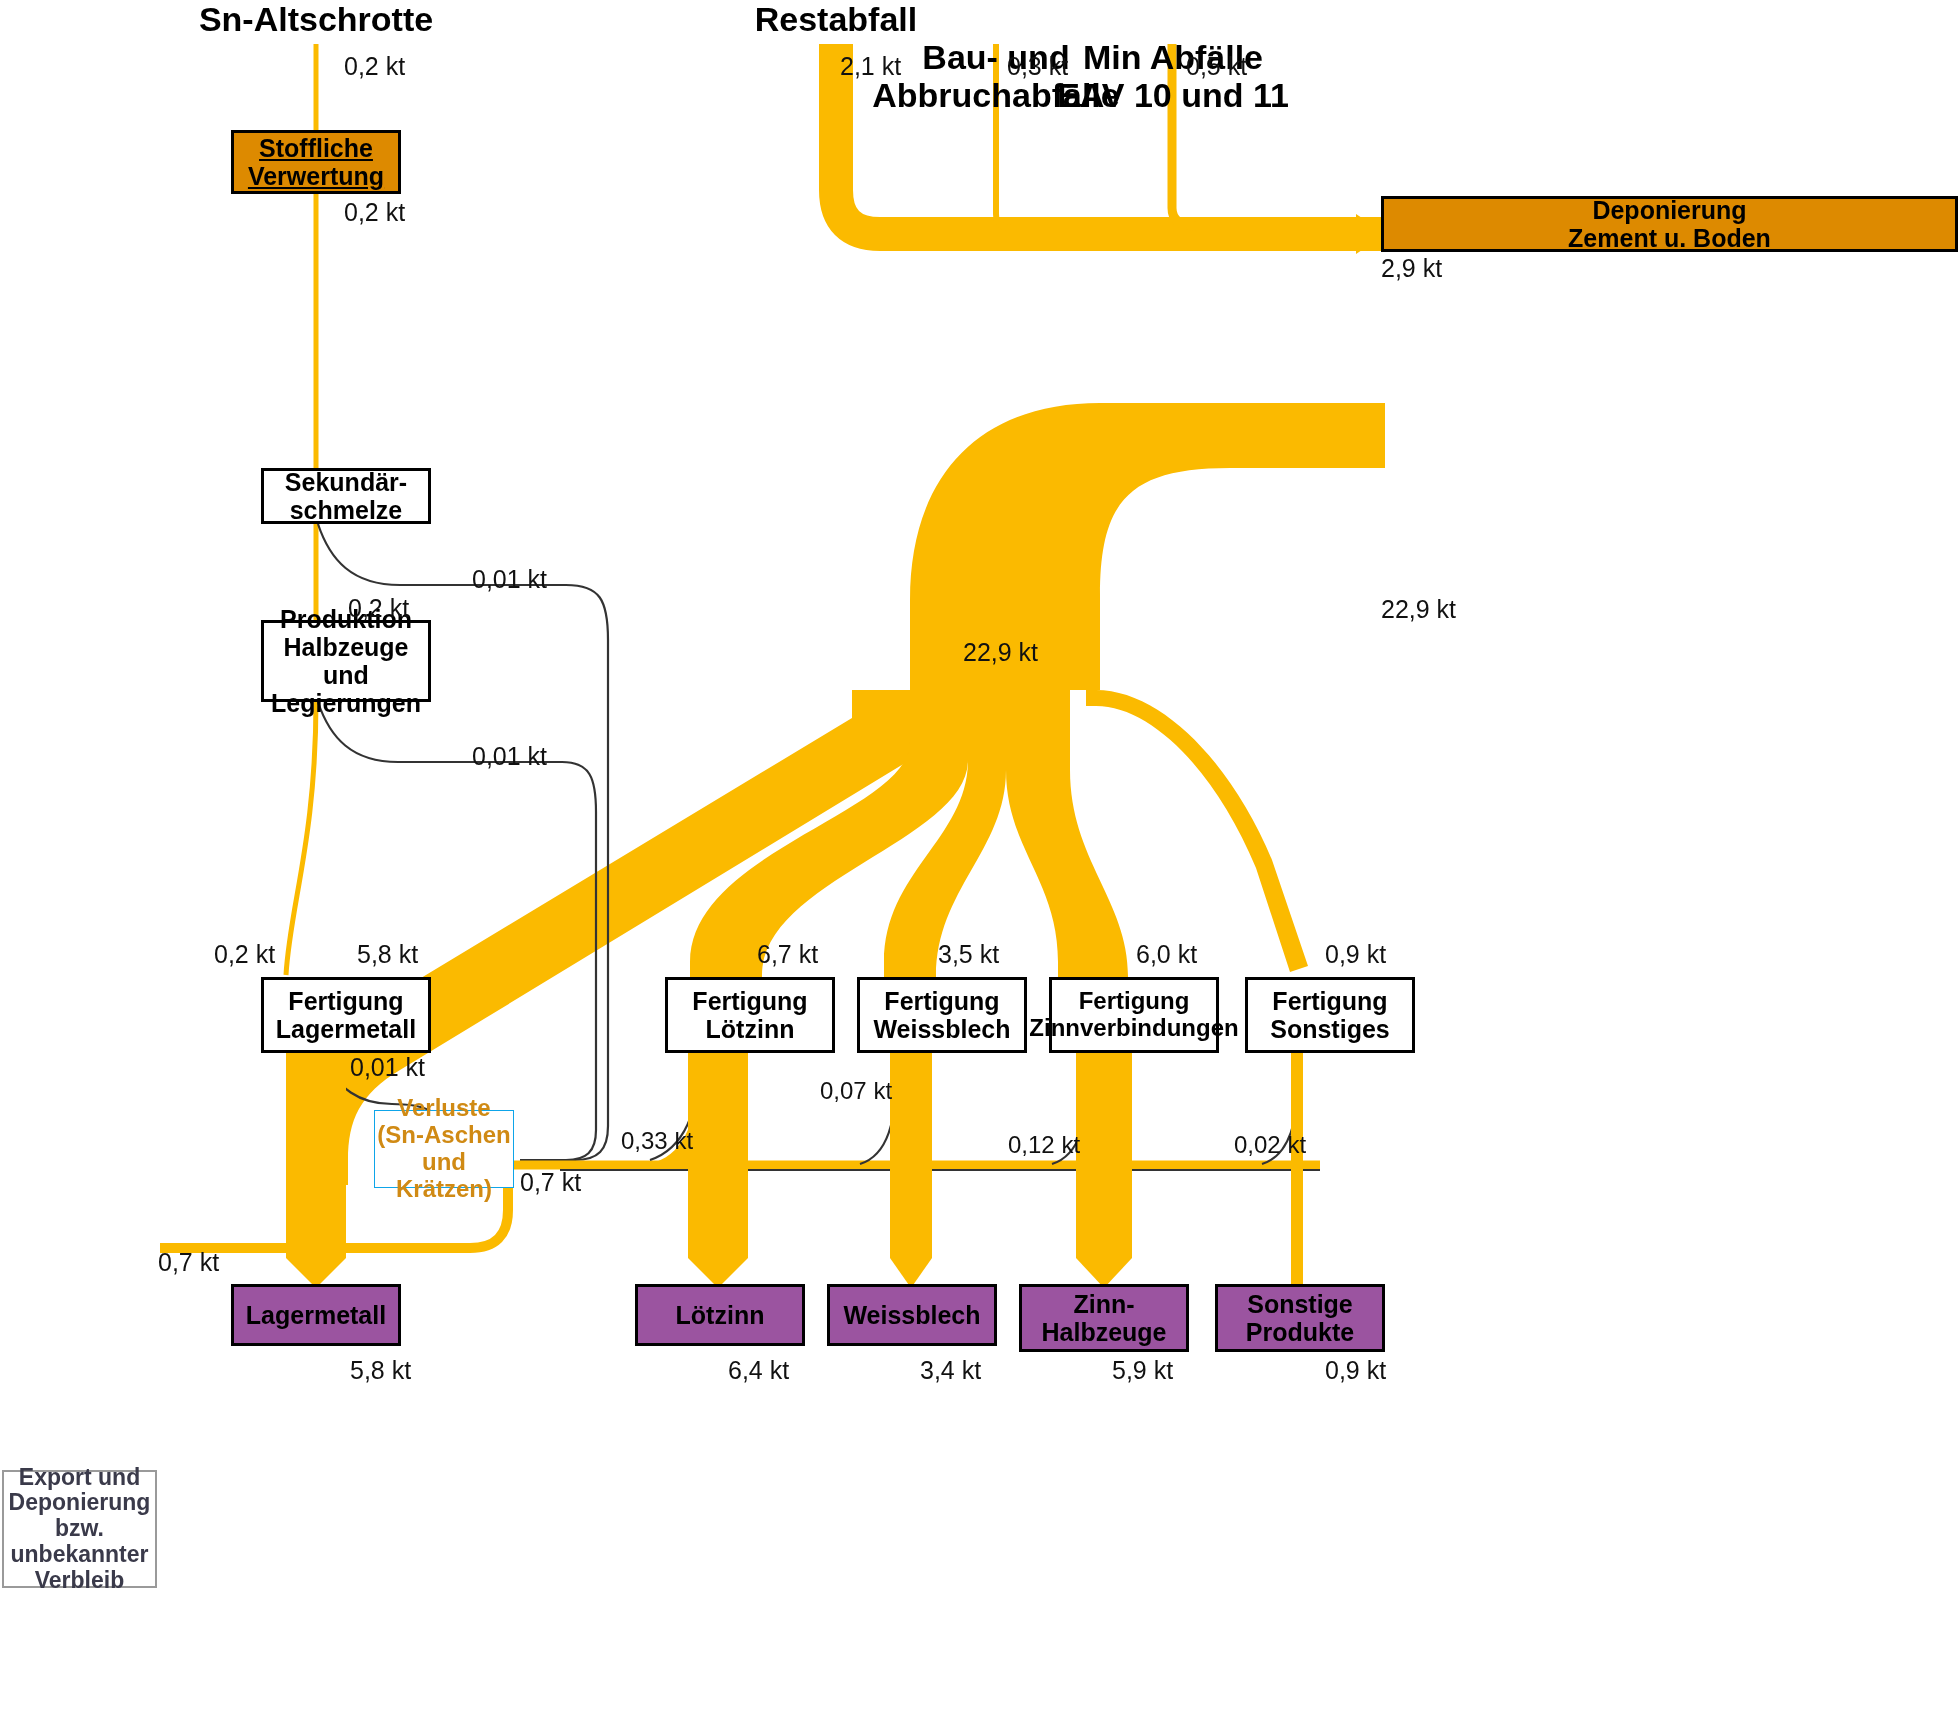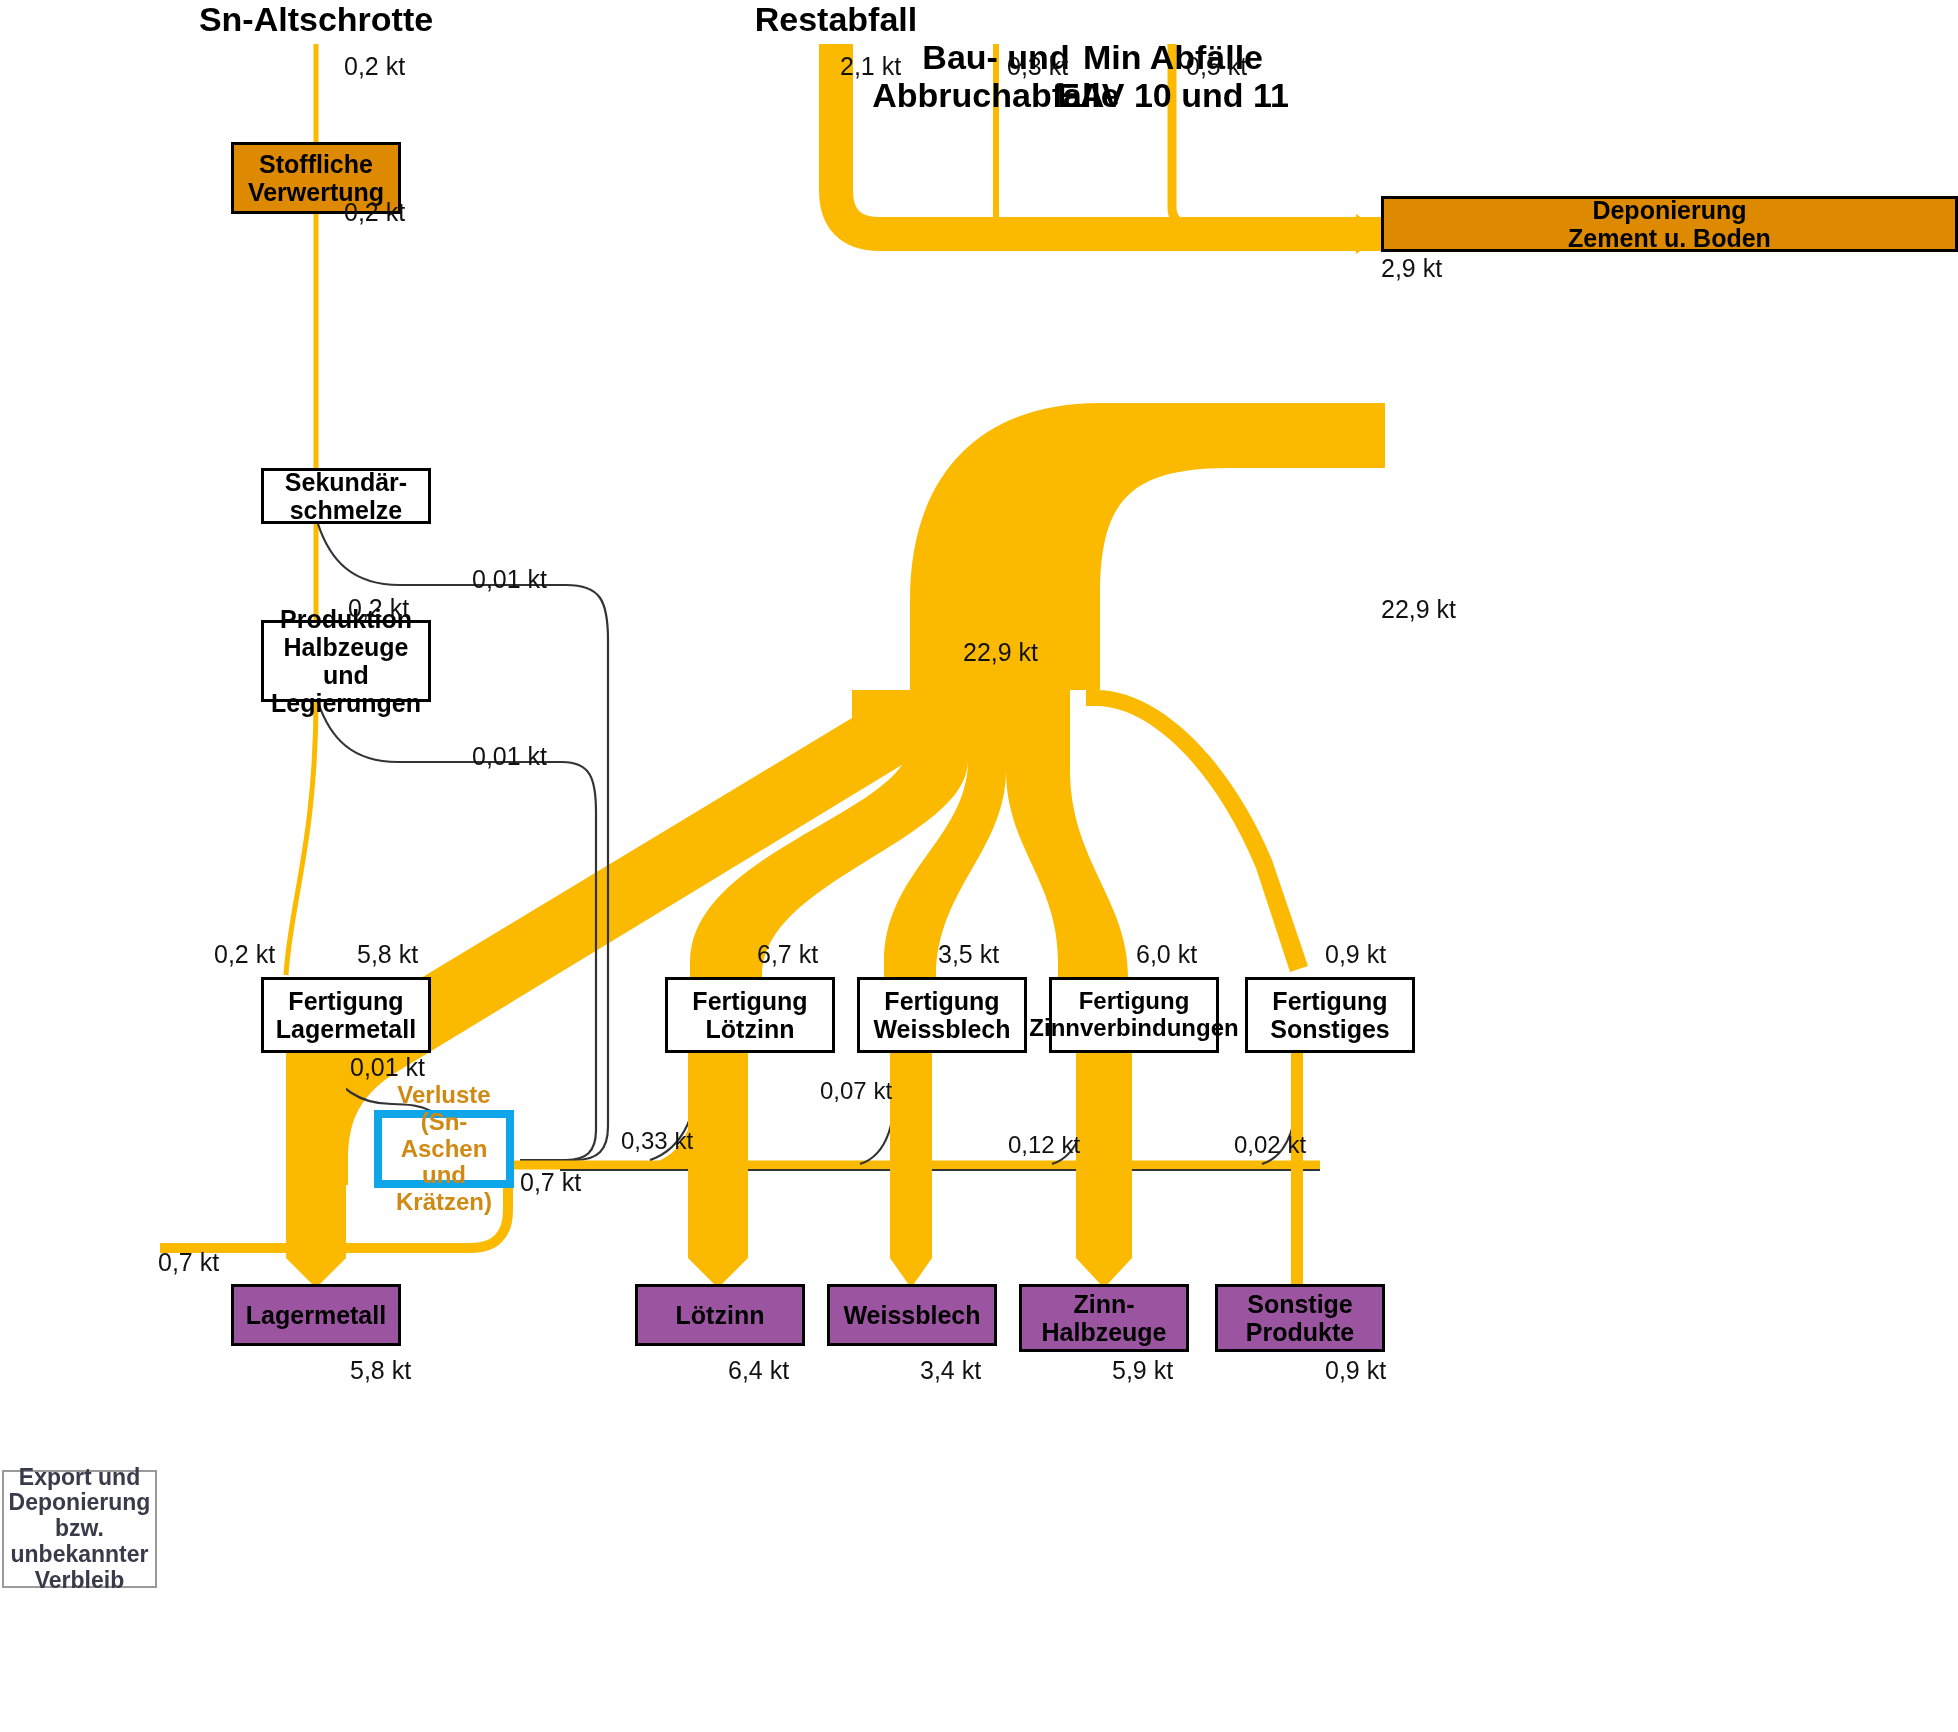--- a/index.html
+++ b/index.html
@@ -8,21 +8,21 @@
 
   svg.flows{position:absolute;left:0;top:0;width:1958px;height:1732px;}
 
   .node{position:absolute;box-sizing:border-box;display:flex;align-items:center;
         justify-content:center;text-align:center;font-weight:bold;line-height:1.12;}
 
   .node.proc{background:#ffffff;border:3px solid #000000;color:#000;font-size:25px;margin-left:30px;}
   .node.orange{background:#DD8A00;border:3px solid #000000;color:#000;font-size:25px;}
   .node.purple{background:#9B54A0;border:3px solid #000000;color:#000;font-size:25px;}
   .node.plain{background:#ffffff;border:2px solid #9a9a9a;color:#3a3a4a;font-size:25px;}
-  .node.loss{background:#ffffff;border:8px solid #0ea5e9;color:#D08A14;font-size:24px;}
+  .node.loss{background:#ffffff;border:1px solid #0ea5e9;color:#D08A14;font-size:24px;}
 
   .hdr{position:absolute;font-weight:bold;font-size:34px;color:#000;text-align:center;
        line-height:1.12;}
   .lbl{position:absolute;font-size:25px;color:#111;white-space:nowrap;}
   .lbl.sm{font-size:24px;}
 </style>
 </head>
 <body>
 
 <div id="stage">
@@ -94,21 +94,21 @@
   </div>
   <div class="hdr" style="left:856px;top:0px;width:280px;white-space:pre-line;">
     <span>Bau- und
 Abbruchabfälle</span>
   </div>
   <div class="hdr" style="left:1040px;top:0px;width:266px;white-space:pre-line;">
     <span>Min Abfälle
 EAV 10 und 11</span>
   </div>
 
-  <div class="node orange" style="left:231px;top:142px;width:170px;height:72px;white-space:pre-line;">
+  <div class="node orange" style="left:231px;top:130px;width:170px;height:64px;white-space:pre-line;text-decoration:underline;">
     <span>Stoffliche
 Verwertung</span>
   </div>
 
   <div class="node orange" style="left:1381px;top:196px;width:577px;height:56px;white-space:pre-line;">
     <span>Deponierung
 Zement u. Boden</span>
   </div>
 
 

